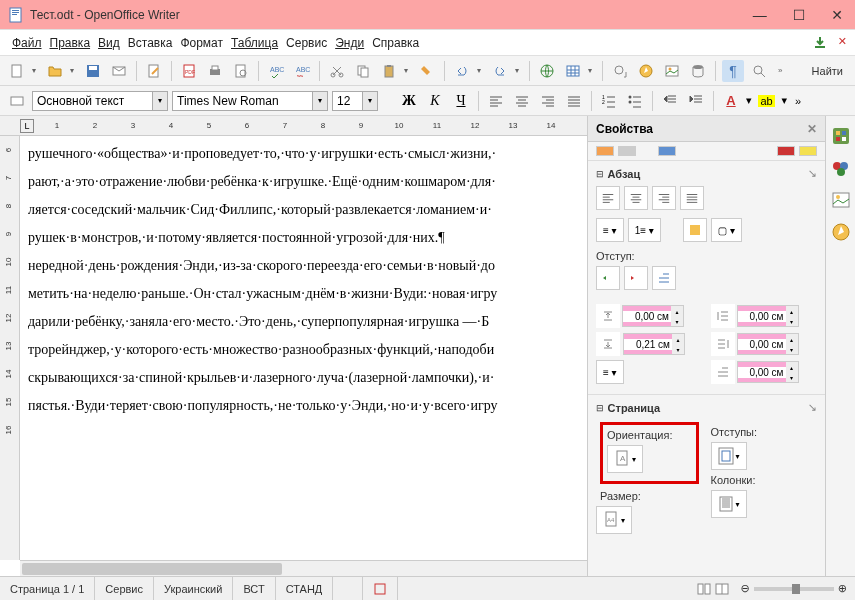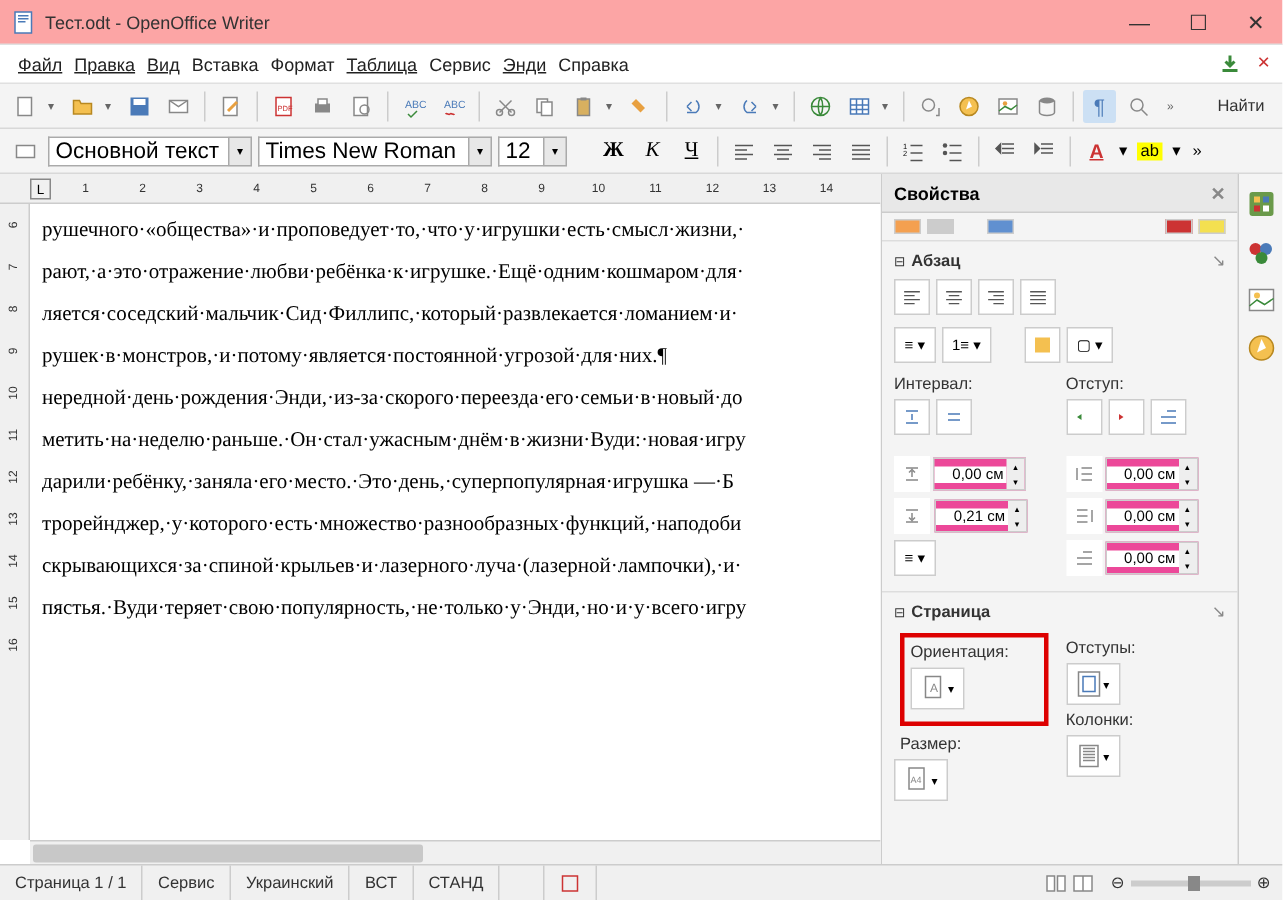--- a/index.html
+++ b/index.html
@@ -16,21 +16,21 @@
 .menubar .menuitem u { text-decoration: underline; }
 .menubar .right-icons { margin-left: auto; display: flex; gap: 10px; }
 
 .toolbar { height: 30px; background: #f4f4f4; display: flex; align-items: center; padding: 0 6px; border-bottom: 1px solid #d8d8d8; gap: 4px; }
 .toolbar .btn { width: 22px; height: 22px; display: flex; align-items: center; justify-content: center; cursor: pointer; border-radius: 2px; }
 .toolbar .sep { width: 1px; height: 20px; background: #ccc; margin: 0 2px; }
 .toolbar .dd { width: 8px; font-size: 8px; color: #666; }
 .toolbar .find { margin-left: auto; font-size: 11px; color: #333; padding: 2px 6px; cursor: pointer; }
 
 .fmtbar { height: 30px; background: #f4f4f4; display: flex; align-items: center; padding: 0 6px; border-bottom: 1px solid #d8d8d8; gap: 4px; }
-.fmtbar select, .fmtbar input { font-size: 15px; height: 20px; border: 1px solid #aaa; background: #fff; padding: 0 4px; }
+.fmtbar select, .fmtbar input { font-size: 12px; height: 20px; border: 1px solid #aaa; background: #fff; padding: 0 4px; }
 .fmtbar .combo { display: flex; align-items: center; }
 .fmtbar .combo input { border-right: none; }
 .fmtbar .combo .arrow { width: 16px; height: 20px; border: 1px solid #aaa; background: #e8e8e8; display: flex; align-items: center; justify-content: center; font-size: 8px; cursor: pointer; }
 .fmtbar .btn { width: 22px; height: 22px; display: flex; align-items: center; justify-content: center; cursor: pointer; }
 .fmtbar .sep { width: 1px; height: 20px; background: #ccc; margin: 0 2px; }
 .fmtbar .bold { font-weight: bold; font-size: 14px; font-family: 'Times New Roman'; }
 .fmtbar .italic { font-style: italic; font-size: 14px; font-family: 'Times New Roman'; }
 .fmtbar .under { text-decoration: underline; font-size: 14px; font-family: 'Times New Roman'; }
 
 .main { display: flex; height: 460px; }
@@ -52,21 +52,21 @@
 .sidebar-header { height: 26px; background: #e8e8e8; display: flex; align-items: center; padding: 0 8px; font-size: 12px; font-weight: bold; border-bottom: 1px solid #ccc; }
 .sidebar-header .close { margin-left: auto; cursor: pointer; color: #888; }
 .sb-row { display: flex; gap: 4px; padding: 4px 8px; align-items: center; flex-wrap: wrap; }
 .sb-section { border-top: 1px solid #ddd; padding: 4px 0; }
 .sb-section-title { display: flex; align-items: center; padding: 2px 8px; font-size: 11px; color: #333; }
 .sb-section-title .collapse { margin-right: 4px; font-size: 9px; cursor: pointer; }
 .sb-section-title .more { margin-left: auto; cursor: pointer; color: #888; }
 .sb-btn { width: 24px; height: 24px; border: 1px solid #ccc; background: #fff; display: flex; align-items: center; justify-content: center; cursor: pointer; font-size: 10px; }
 .sb-btn.wide { width: auto; padding: 0 6px; gap: 2px; }
 .sb-label { font-size: 11px; color: #333; }
-.sb-spin { display: flex; align-items: center; border: 1px solid #ccc; background: #ec4899; height: 22px; }
+.sb-spin { display: flex; align-items: center; border: 1px solid #ccc; background: #f9a8d4; height: 22px; }
 .sb-spin input { border: none; width: 48px; font-size: 10px; padding: 0 2px; text-align: right; }
 .sb-spin .spbtns { display: flex; flex-direction: column; width: 12px; }
 .sb-spin .spbtns span { height: 10px; font-size: 6px; display: flex; align-items: center; justify-content: center; background: #eee; cursor: pointer; }
 .sb-two-col { display: flex; padding: 4px 8px; gap: 8px; }
 .sb-col { flex: 1; }
 .highlight-red { border: 3px solid #d00; padding: 4px; margin: 2px 4px; }
 
 .icon-strip { width: 30px; background: #f4f4f4; border-left: 1px solid #ccc; display: flex; flex-direction: column; align-items: center; gap: 8px; padding-top: 8px; }
 .icon-strip .ibtn { width: 24px; height: 24px; cursor: pointer; display: flex; align-items: center; justify-content: center; }
 
@@ -456,35 +456,20 @@
         <span style="width:14px;"></span>
         <span class="sb-btn">
             <svg width="14" height="14">
               <rect x="2" y="2" width="10" height="10" fill="#f4c050"></rect>
             </svg>
           </span>
         <span class="sb-btn wide">▢ ▾</span>
       </div>
       <div class="sb-two-col">
         <div class="sb-col">
-          <div class="sb-label">Интервал:</div>
-          <div class="sb-row" style="padding:4px 0;">
-            <span class="sb-btn">
-                <svg width="14" height="14">
-                  <path d="M3 3h8M3 11h8M7 5v4" stroke="#4a7ab8"></path>
-                </svg>
-              </span>
-            <span class="sb-btn">
-                <svg width="14" height="14">
-                  <path d="M3 5h8M3 9h8" stroke="#4a7ab8"></path>
-                </svg>
-              </span>
-          </div>
-        </div>
-        <div class="sb-col">
           <div class="sb-label">Отступ:</div>
           <div class="sb-row" style="padding:4px 0;">
             <span class="sb-btn">
                 <svg width="14" height="14">
                   <path d="M6 3h6M6 7h6M6 11h6M2 7l3-2v4z" fill="#3a8a3a"></path>
                 </svg>
               </span>
             <span class="sb-btn">
                 <svg width="14" height="14">
                   <path d="M6 3h6M6 7h6M6 11h6M5 7l-3-2v4z" fill="#c33"></path>

